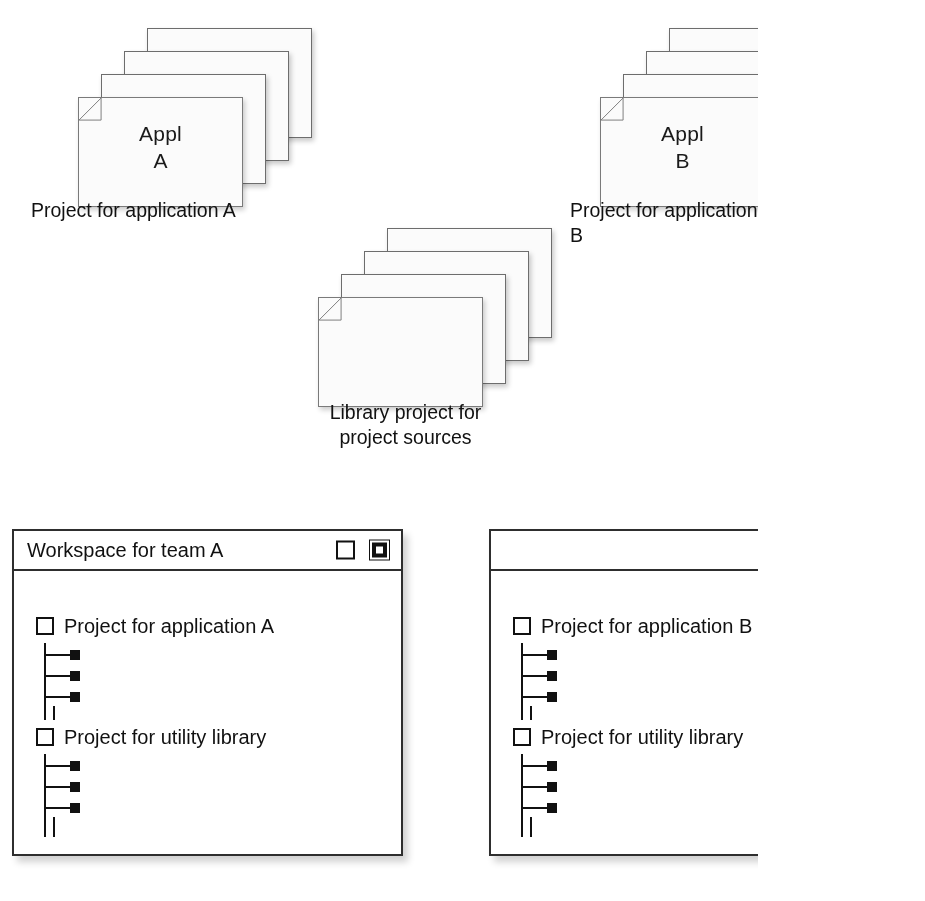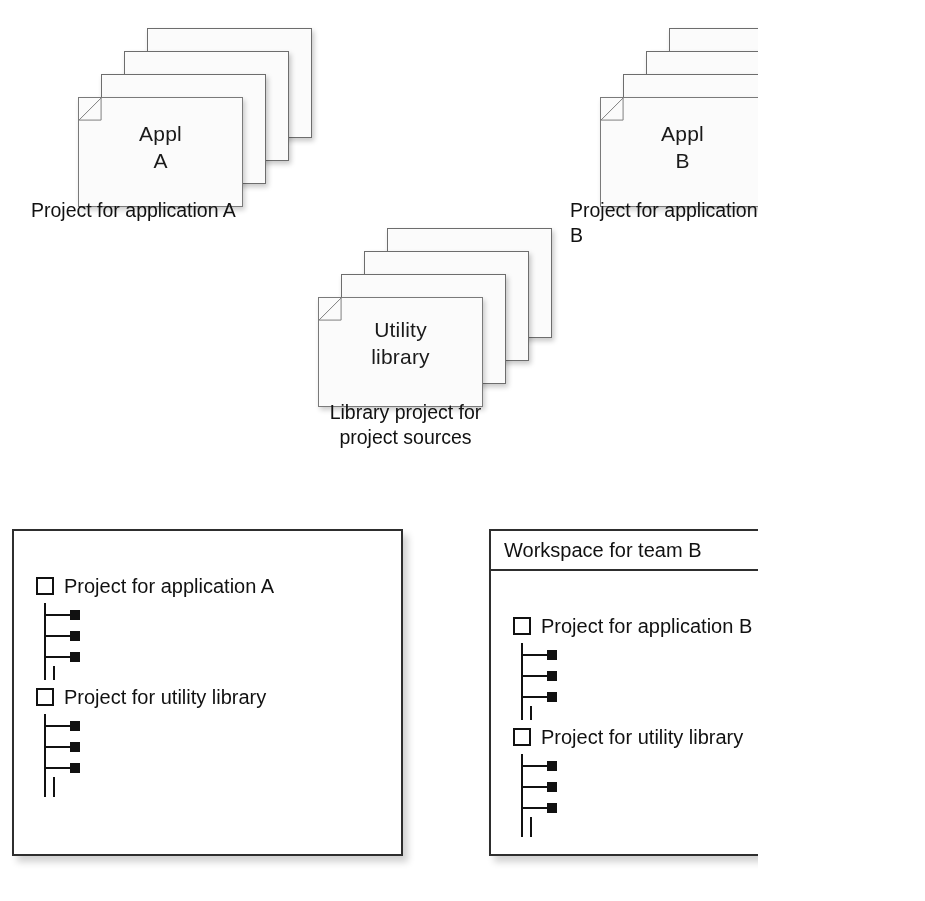--- a/index.html
+++ b/index.html
@@ -263,28 +263,35 @@
   <div class="doc-stack" style="left:318px; top:228px; width:255px; height:155px;">
     <div class="doc-sheet" style="left:69px; top:0px; width:165px; height:110px;"></div>
     <div class="doc-sheet" style="left:46px; top:23px; width:165px; height:110px;"></div>
     <div class="doc-sheet" style="left:23px; top:46px; width:165px; height:110px;"></div>
     <div class="doc-sheet front" style="left:0px; top:69px; width:165px; height:110px;">
       <svg class="doc-fold" width="25" height="25" viewBox="0 0 25 25">
         <path d="M0,23 L23,0 L23,23 Z" fill="#fbfbfb" stroke="none"></path>
         <path d="M0,23 L23,0" stroke="#7a7a7a" stroke-width="1" fill="none"></path>
         <path d="M23,0 L23,23 M0,23 L23,23" stroke="#7a7a7a" stroke-width="1" fill="none"></path>
       </svg>
-      <div class="doc-label" style="top:18px;">Utility
-library</div>
     </div>
   </div>
   <div class="caption center" style="left:283px; top:400px; width:245px;">Library project for
 project sources</div>
 
   <div class="window" style="left:12px; top:529px; width:391px; height:327px;">
+    <div class="window-titlebar">
+      <div class="window-title">Workspace for team A</div>
+      <div class="window-buttons">
+        <div class="btn-restore"></div>
+        <div class="btn-maximize">
+          <div class="btn-maximize-inner"></div>
+        </div>
+      </div>
+    </div>
     <div class="window-body">
       <div class="tree">
 
         <div class="tree-group">
           <div class="tree-node">
             <div class="node-box"></div>
             <div class="node-label">Project for application A</div>
           </div>
           <div class="tree-children">
             <div class="tree-leaf">
@@ -318,21 +325,20 @@
             <div class="trunk-tail"></div>
           </div>
         </div>
 
       </div>
     </div>
   </div>
 
   <div class="window" style="left:489px; top:529px; width:391px; height:327px;">
     <div class="window-titlebar">
-      <div class="window-title">Workspace for team B</div>
       <div class="window-buttons">
         <div class="btn-restore"></div>
         <div class="btn-maximize">
           <div class="btn-maximize-inner"></div>
         </div>
       </div>
     </div>
     <div class="window-body">
       <div class="tree">
 

